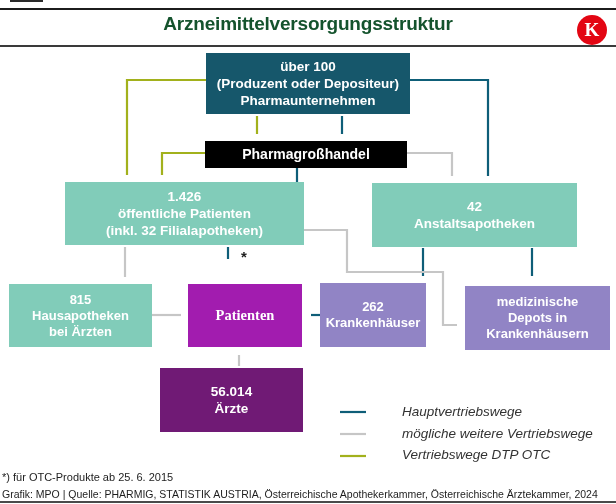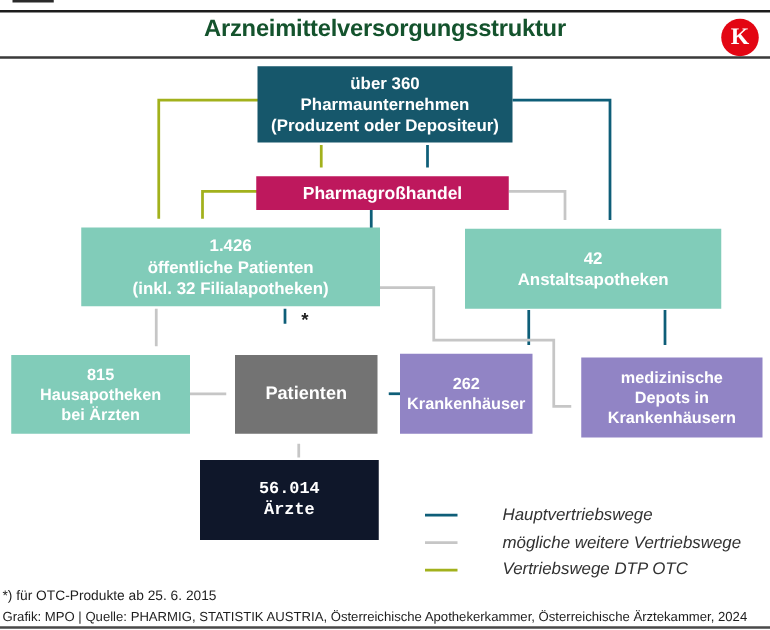--- a/index.html
+++ b/index.html
@@ -22,25 +22,25 @@
     background:#e30613;color:#fff;display:flex;align-items:center;justify-content:center;
     font-family:"Liberation Serif", serif;font-weight:bold;font-size:19px;
   }
   
   .box{
     position:absolute;display:flex;flex-direction:column;justify-content:center;
     align-items:center;text-align:center;color:#fff;font-weight:bold;
     font-size:13.5px;line-height:17px;
   }
   .b-darkteal{background:#16576b;}
-  .b-teal{background:#be185d;}
+  .b-teal{background:#000000;}
   .b-seafoam{background:#81ccb9;}
-  .b-purple{background:#737373;}
+  .b-purple{background:#a21caf;font-family:Liberation Serif, serif;}
   .b-lilac{background:#9184c5;}
-  .b-olive{background:#0f172a;font-family:Liberation Mono, monospace;}
+  .b-olive{background:#701a75;}
   .small{font-size:13px;line-height:16px;}
   #box-patients{font-size:14.5px;}
   #box-wholesale{font-size:14px;}
   
   #flows{position:absolute;left:0;top:0;}
   #flows path{fill:none;stroke-width:2.2px;}
   .st-teal{stroke:#0e5e78;}
   .st-gray{stroke:#c6c6c6;}
   .st-olive{stroke:#a2b11c;}
   
@@ -99,23 +99,23 @@
     <path class="st-gray" d="M268,230 H347 V272 H443 V325 H457" marker-end="url(#ah-gray)"></path>
     <path class="st-gray" d="M152,315 H181" marker-end="url(#ah-gray)"></path>
     <path class="st-gray" d="M239,366 V355" marker-end="url(#ah-gray)"></path>
 
     <path class="st-teal" d="M340,412 H366" marker-end="url(#ah-teal)"></path>
     <path class="st-gray" d="M340,434 H366" marker-end="url(#ah-gray)"></path>
     <path class="st-olive" d="M340,456 H366" marker-end="url(#ah-olive)"></path>
   </svg>
 
   <div class="box b-darkteal" style="left:206px;top:53px;width:204px;height:61px">
-    <span>über 360</span>
+    <span>über 100</span>
+    <span>(Produzent oder Depositeur)</span>
     <span>Pharmaunternehmen</span>
-    <span>(Produzent oder Depositeur)</span>
   </div>
 
   <div id="box-wholesale" class="box b-teal" style="left:205px;top:141px;width:202px;height:27px">
     <span>Pharmagroßhandel</span>
   </div>
 
   <div class="box b-seafoam" style="left:65px;top:182px;width:239px;height:63px">
     <span>1.426</span>
     <span>öffentliche Patienten</span>
     <span>(inkl. 32 Filialapotheken)</span>

